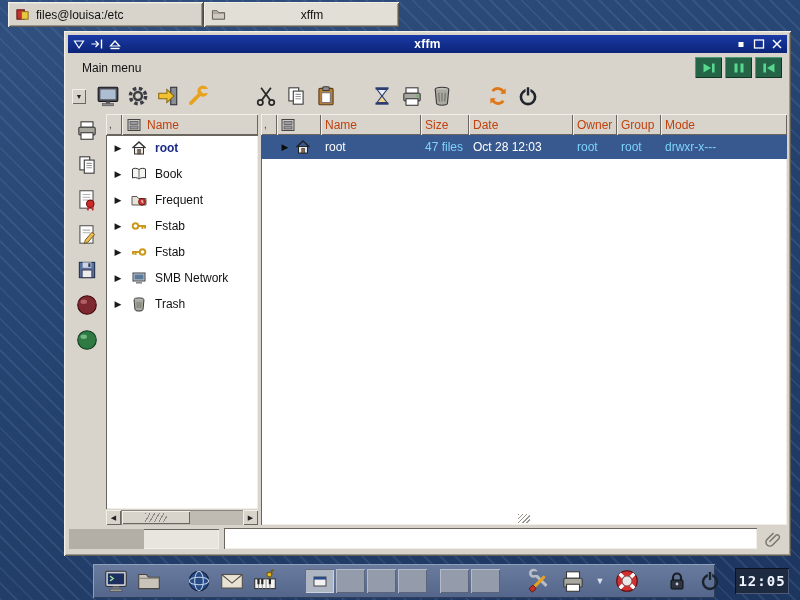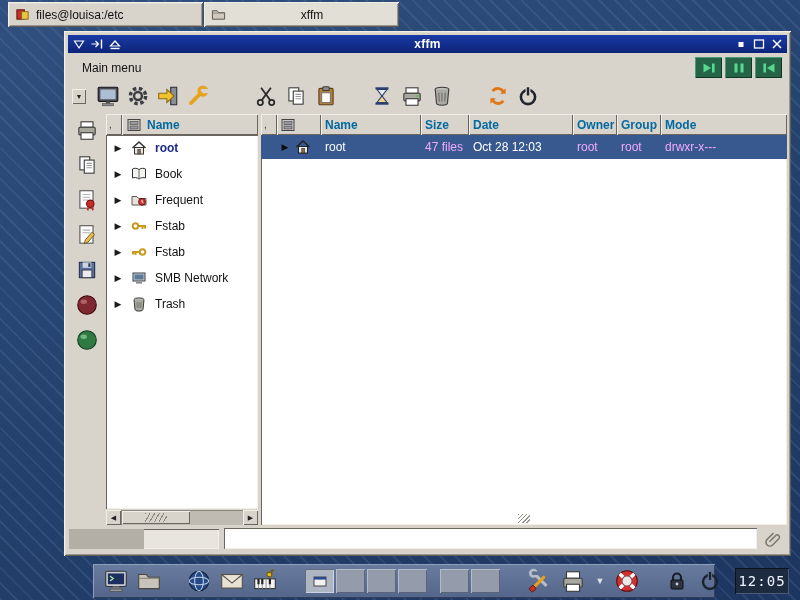--- a/index.html
+++ b/index.html
@@ -41,41 +41,41 @@
   .tb-gap{width:38px;height:1px}
   .tb-gap.sm{width:26px}
 
   .content{flex:1;display:flex;min-height:0;padding-top:2px}
   .sidestrip{width:38px;display:flex;flex-direction:column;align-items:center;padding-top:3px;gap:9px;flex:none}
   .strip-btn{width:26px;height:26px;background:none;border:0;display:flex;align-items:center;justify-content:center;padding:0;cursor:pointer}
 
   .tree-pane{width:152px;display:flex;flex-direction:column;margin-right:3px;flex:none}
   .list-pane{flex:1;display:flex;flex-direction:column;position:relative;min-width:0}
   .pane-header{display:flex;height:21px;flex:none}
-  .hcell{background:#d8d4cc;display:flex;align-items:center;font-weight:bold;padding:0 4px;gap:5px;color:#0369a1;cursor:pointer;white-space:nowrap;overflow:hidden}
+  .hcell{background:#d8d4cc;display:flex;align-items:center;font-weight:normal;padding:0 4px;gap:5px;color:#c2410c;cursor:pointer;white-space:nowrap;overflow:hidden}
   .hgrip{width:16px;justify-content:flex-start;padding:0 3px;font-weight:normal;font-size:10px;color:#444}
   .pane-body{flex:1;background:#fff;position:relative;overflow:hidden}
 
   .tree-row{display:flex;align-items:center;height:26px;padding-left:7px;gap:7px;cursor:pointer}
   .expander{font-size:9px;color:#1a1a1a;width:10px;text-align:center;cursor:pointer}
   .tree-label{white-space:nowrap}
   .tree-row.current .tree-label{color:#1c2c86;font-weight:bold}
 
   .col-grip{width:16px;flex:none}
   .col-icon{width:44px;flex:none;display:flex;align-items:center;gap:4px;padding-left:3px}
   .col-name{width:100px;flex:none}
   .col-size{width:48px;flex:none}
   .col-date{width:104px;flex:none}
   .col-owner{width:44px;flex:none}
   .col-group{width:44px;flex:none}
   .col-mode{flex:1;min-width:0}
   .cell{padding:0 4px;white-space:nowrap;overflow:hidden}
   .list-row{display:flex;align-items:center;height:24px;cursor:pointer}
   .list-row.selected{background:#38598f;color:#fff}
-  .list-row.selected .dim{color:#f0abfc}
+  .list-row.selected .dim{color:#7dd3fc}
 
   .hscroll{height:15px;display:flex;margin-top:1px;flex:none}
   .sb-btn{width:15px;height:15px;background:#d8d4cc;border:0;font-size:7px;color:#222;display:flex;align-items:center;justify-content:center;padding:0;cursor:pointer}
   .sb-track{flex:1;background:#bfbbb3;position:relative;box-shadow:inset 1px 1px 0 #8a8680}
   .sb-thumb{position:absolute;left:1px;top:1px;bottom:1px;width:68px;background:#d8d4cc;cursor:grab;
     background-image:repeating-linear-gradient(120deg,#8a8680 0 1px,rgba(0,0,0,0) 1px 4px);
     background-size:22px 9px;background-repeat:no-repeat;background-position:center}
 
   .grip-mark{position:absolute;width:12px;height:9px;background:repeating-linear-gradient(135deg,#9a968e 0 1px,rgba(0,0,0,0) 1px 3px)}
 
@@ -91,21 +91,21 @@
     box-shadow:inset 1px 1px 0 #8fa0bd,inset -1px -1px 0 #323f58;
     display:flex;align-items:center;padding:0 9px;gap:5px}
   .p-btn{width:28px;height:28px;background:none;border:0;display:flex;align-items:center;justify-content:center;padding:0;cursor:pointer;flex:none}
   .p-btn.narrow{width:16px}
   .p-gap{width:12px;flex:none}
   .pager{display:flex;gap:2px;margin:0 4px;flex:none}
   .pager-cell{width:29px;height:24px;background:#949cab;border:0;box-shadow:inset 1px 1px 0 #b3bbc9,inset -1px -1px 0 #5c6477;cursor:pointer}
   .pager-cell.active{background:#aeb6c4;box-shadow:inset 1px 1px 0 #646c80,inset -1px -1px 0 #ccd4e2;display:flex;align-items:center;justify-content:center}
   .clock{margin-left:6px;width:54px;height:26px;background:#1e2a40;flex:none;
     box-shadow:inset 1px 1px 0 #0a1220,inset -1px -1px 0 #4a5a78;
-    color:#eef3ff;font-family:"DejaVu Sans Mono",monospace;font-weight:normal;font-size:14px;
+    color:#eef3ff;font-family:"DejaVu Sans Mono",monospace;font-weight:bold;font-size:14px;
     display:flex;align-items:center;justify-content:center;letter-spacing:1px}
   svg{display:block}
 </style>
 </head>
 <body>
 
 <div class="desktop">
 
   <div class="taskbar-top">
     <button class="task-btn raised">

